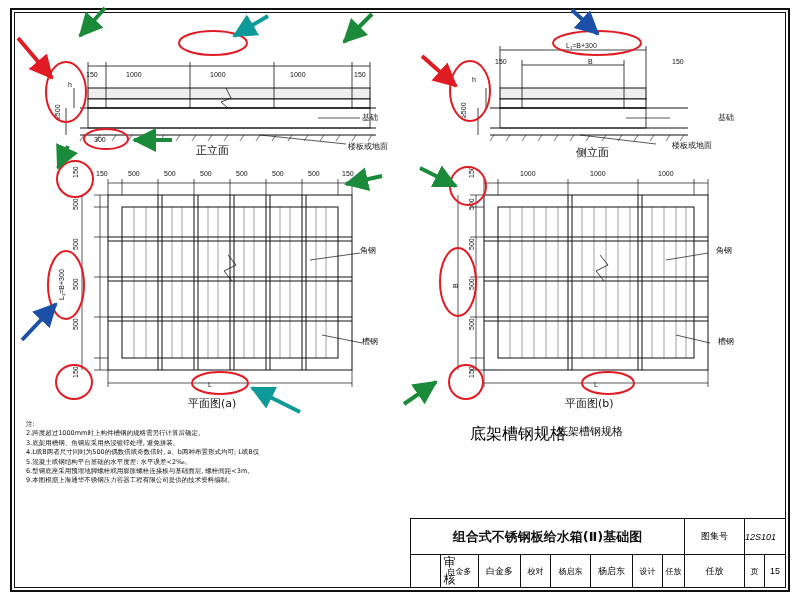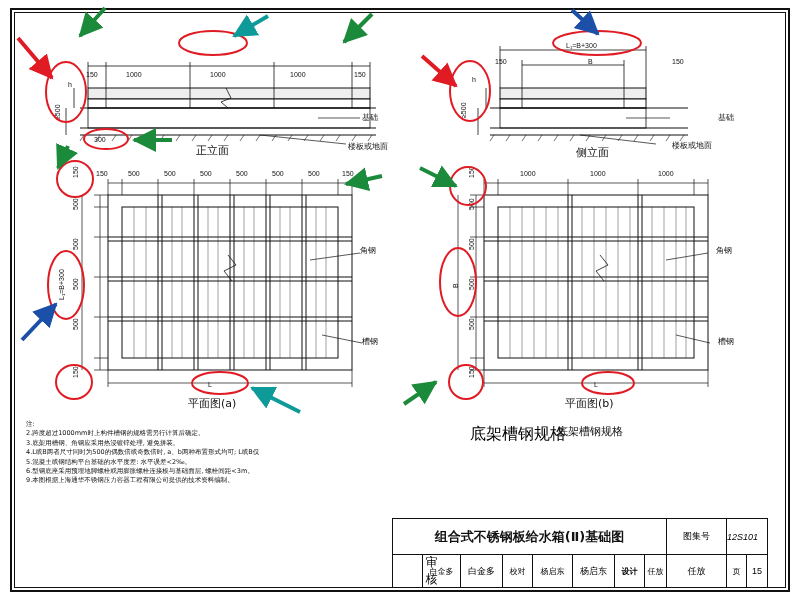--- a/index.html
+++ b/index.html
@@ -375,21 +375,21 @@
     <div>5.混凝土或钢结构平台基础的水平度差: 水平误差&lt;2‰。</div>
     <div>6.型钢底座采用预埋地脚螺栓或用膨胀螺栓连接板与基础面层, 螺栓间距&lt;3m。</div>
     <div>9.本图根据上海通华不锈钢压力容器工程有限公司提供的技术资料编制。</div>
   </div>
 
   <div class="abs cn" style="left:470px;top:424px;" style2="">底架槽钢规格</div>
   <div class="abs" style="left:470px;top:424px;width:240px;text-align:center;font-size:11px;color:#111;">
     <span class="cn">底架槽钢规格</span>
   </div>
 
-  <div class="abs" style="left:392px;top:518px;width:376px;height:70px;border:1.5px solid #111;box-sizing:border-box;">
+  <div class="abs" style="left:410px;top:518px;width:376px;height:70px;border:1.5px solid #111;box-sizing:border-box;">
     <div class="abs" style="left:0;top:0;width:274px;height:36px;border-right:1.5px solid #111;border-bottom:1.5px solid #111;box-sizing:border-box;display:flex;align-items:center;justify-content:center;">
       <span class="tb-title cn">组合式不锈钢板给水箱(Ⅱ)基础图</span>
     </div>
     <div class="abs" style="left:274px;top:0;width:60px;height:36px;border-right:1.5px solid #111;border-bottom:1.5px solid #111;box-sizing:border-box;display:flex;align-items:center;justify-content:center;">
       <span class="cn" style="font-size:9px;">图集号</span>
     </div>
     <div class="abs" style="left:334px;top:0;width:40px;height:36px;border-bottom:1.5px solid #111;box-sizing:border-box;display:flex;align-items:center;justify-content:flex-start;font-style:italic;">
       <span style="font-size:9px;">12S101</span>
     </div>
 
@@ -404,21 +404,21 @@
     </div>
     <div class="abs" style="left:110px;top:36px;width:30px;height:32px;border-right:1px solid #111;box-sizing:border-box;display:flex;align-items:center;justify-content:center;">
       <span class="cn" style="font-size:8px;">校对</span>
     </div>
     <div class="abs" style="left:140px;top:36px;width:40px;height:32px;border-right:1px solid #111;box-sizing:border-box;display:flex;align-items:center;justify-content:center;">
       <span class="cn" style="font-size:8px;">杨启东</span>
     </div>
     <div class="abs" style="left:180px;top:36px;width:42px;height:32px;border-right:1px solid #111;box-sizing:border-box;display:flex;align-items:center;justify-content:center;">
       <span class="cn" style="font-size:9px;">杨启东</span>
     </div>
-    <div class="abs" style="left:222px;top:36px;width:30px;height:32px;border-right:1px solid #111;box-sizing:border-box;display:flex;align-items:center;justify-content:center;font-weight:bold;">
+    <div class="abs" style="left:222px;top:36px;width:30px;height:32px;border-right:1px solid #111;box-sizing:border-box;display:flex;align-items:center;justify-content:center;">
       <span class="cn" style="font-size:8px;">设计</span>
     </div>
     <div class="abs" style="left:252px;top:36px;width:22px;height:32px;border-right:1.5px solid #111;box-sizing:border-box;display:flex;align-items:center;justify-content:center;">
       <span class="cn" style="font-size:8px;">任放</span>
     </div>
     <div class="abs" style="left:274px;top:36px;width:60px;height:32px;border-right:1.5px solid #111;box-sizing:border-box;display:flex;align-items:center;justify-content:center;">
       <span class="cn" style="font-size:9px;">任放</span>
     </div>
     <div class="abs" style="left:334px;top:36px;width:20px;height:32px;border-right:1px solid #111;box-sizing:border-box;display:flex;align-items:center;justify-content:center;">
       <span class="cn" style="font-size:8px;">页</span>

